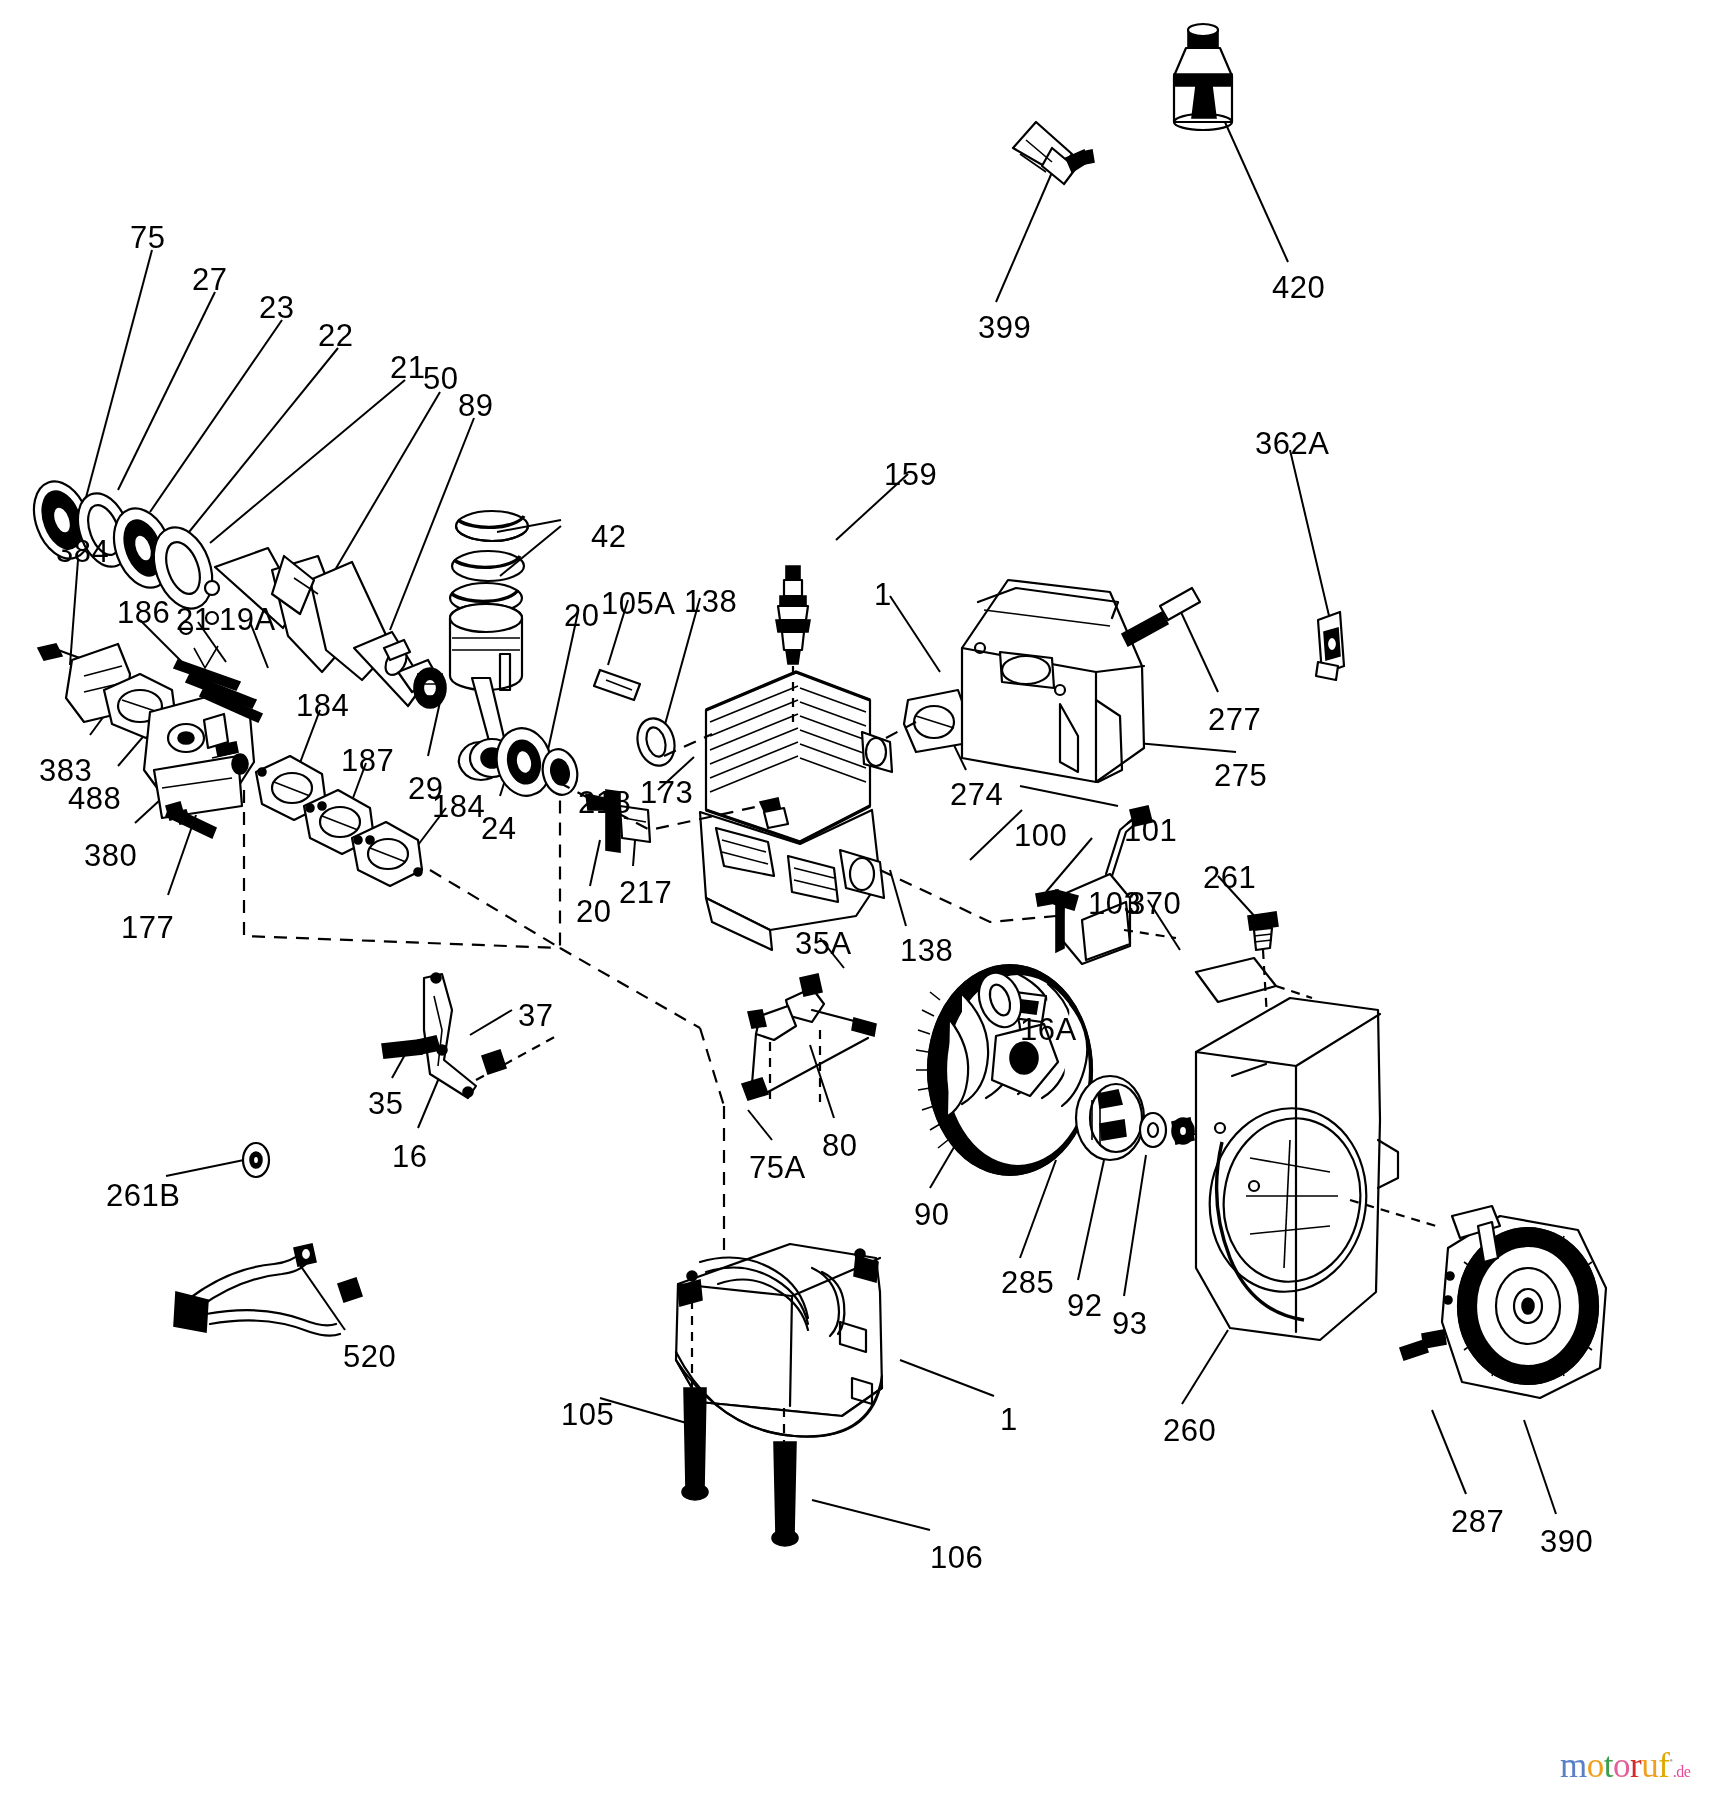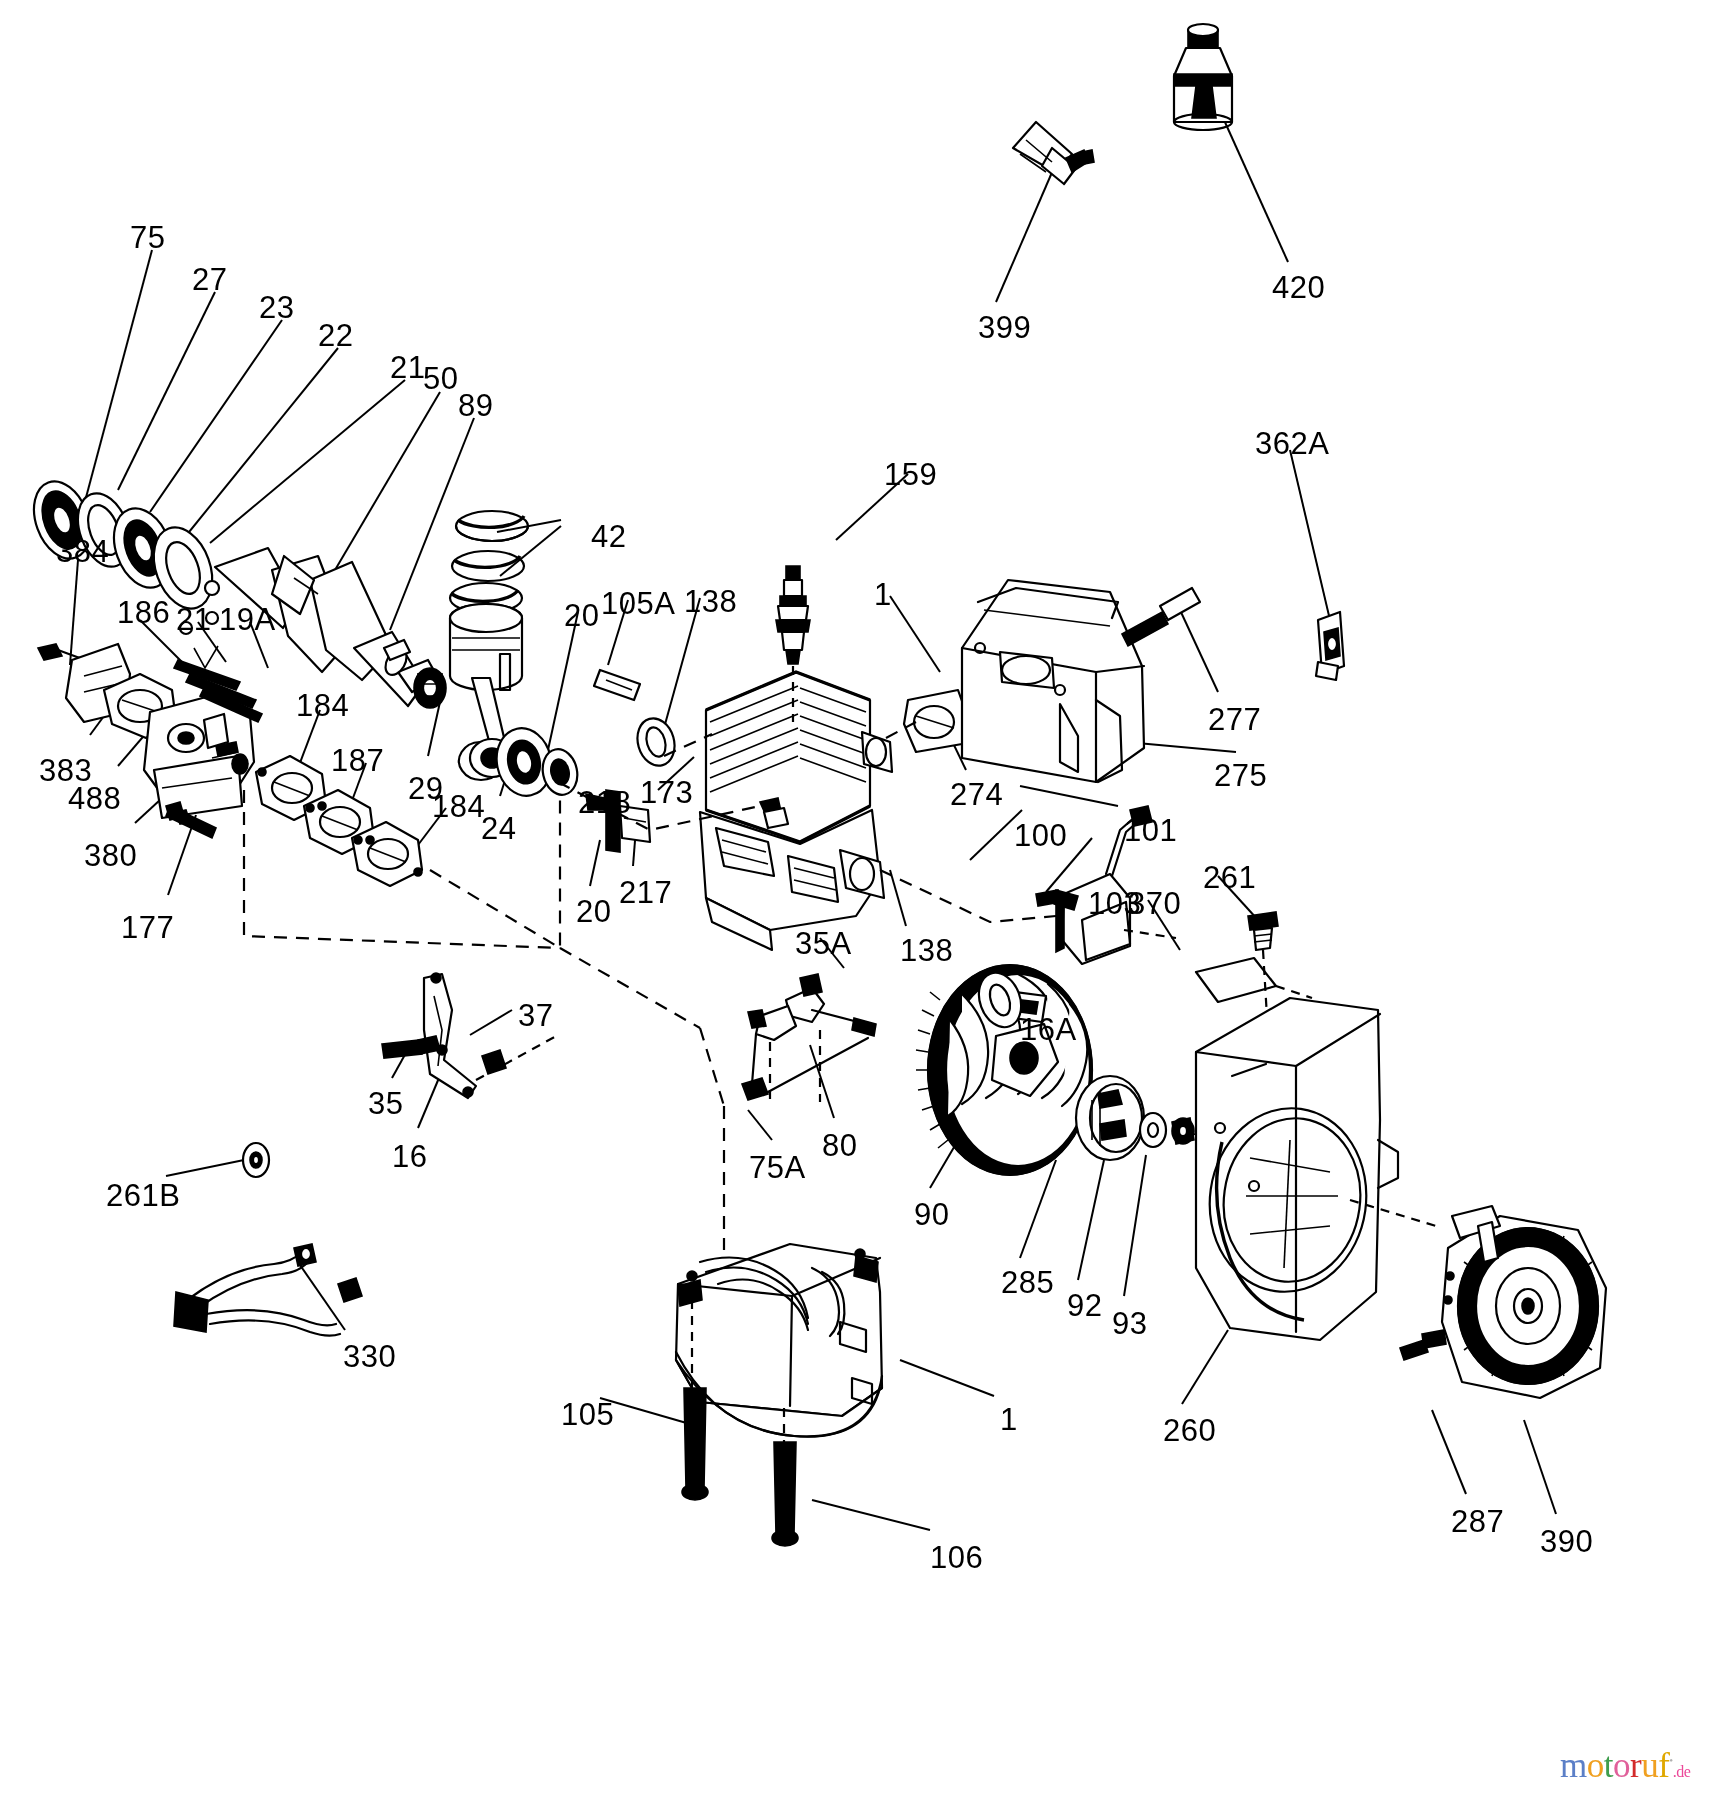--- a/index.html
+++ b/index.html
@@ -535,37 +535,37 @@
     <span class="lbl" style="left:458px;top:390px">89</span>
     <span class="lbl" style="left:56px;top:536px">384</span>
     <span class="lbl" style="left:117px;top:597px">186</span>
     <span class="lbl" style="left:176px;top:604px">21</span>
     <span class="lbl" style="left:219px;top:604px">19A</span>
     <span class="lbl" style="left:39px;top:755px">383</span>
     <span class="lbl" style="left:68px;top:783px">488</span>
     <span class="lbl" style="left:84px;top:840px">380</span>
     <span class="lbl" style="left:121px;top:912px">177</span>
     <span class="lbl" style="left:296px;top:690px">184</span>
-    <span class="lbl" style="left:331px;top:745px">187</span>
+    <span class="lbl" style="left:341px;top:745px">187</span>
     <span class="lbl" style="left:432px;top:791px">184</span>
     <span class="lbl" style="left:408px;top:773px">29</span>
     <span class="lbl" style="left:481px;top:813px">24</span>
     <span class="lbl" style="left:591px;top:521px">42</span>
     <span class="lbl" style="left:564px;top:600px">20</span>
     <span class="lbl" style="left:601px;top:588px">105A</span>
     <span class="lbl" style="left:684px;top:586px">138</span>
     <span class="lbl" style="left:578px;top:787px">218</span>
     <span class="lbl" style="left:640px;top:777px">173</span>
     <span class="lbl" style="left:576px;top:896px">20</span>
     <span class="lbl" style="left:619px;top:877px">217</span>
     <span class="lbl" style="left:518px;top:1000px">37</span>
     <span class="lbl" style="left:368px;top:1088px">35</span>
     <span class="lbl" style="left:392px;top:1141px">16</span>
     <span class="lbl" style="left:106px;top:1180px">261B</span>
-    <span class="lbl" style="left:343px;top:1341px">330</span>
+    <span class="lbl" style="left:343px;top:1341px">520</span>
     <span class="lbl" style="left:884px;top:459px">159</span>
     <span class="lbl" style="left:874px;top:579px">1</span>
     <span class="lbl" style="left:795px;top:928px">35A</span>
     <span class="lbl" style="left:749px;top:1152px">75A</span>
     <span class="lbl" style="left:822px;top:1130px">80</span>
     <span class="lbl" style="left:900px;top:935px">138</span>
     <span class="lbl" style="left:950px;top:779px">274</span>
     <span class="lbl" style="left:1014px;top:820px">100</span>
     <span class="lbl" style="left:1124px;top:815px">101</span>
     <span class="lbl" style="left:1088px;top:888px">103</span>

